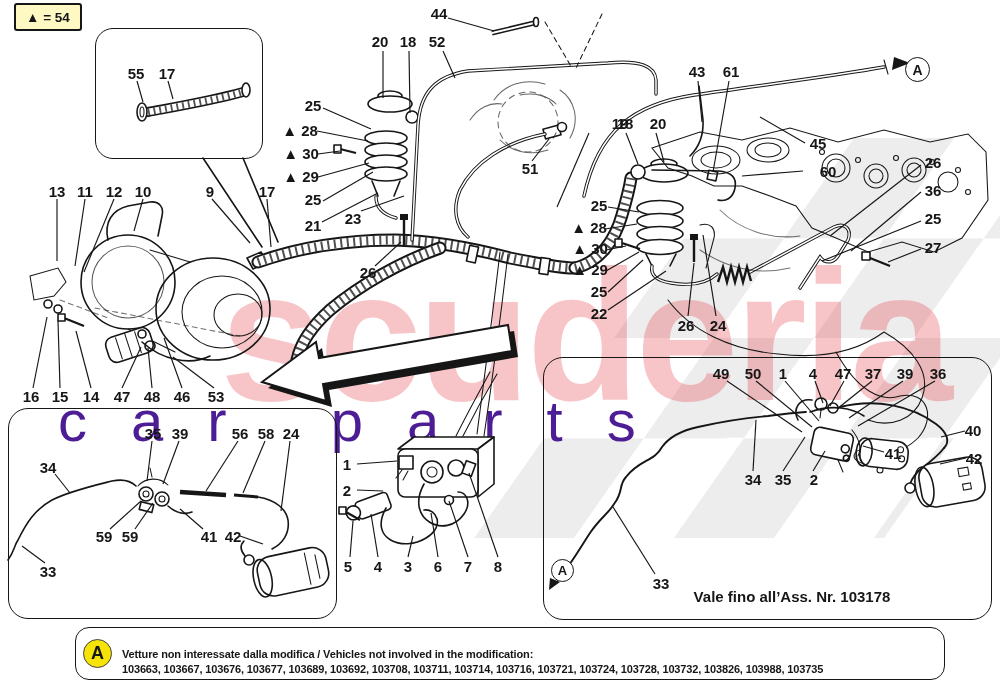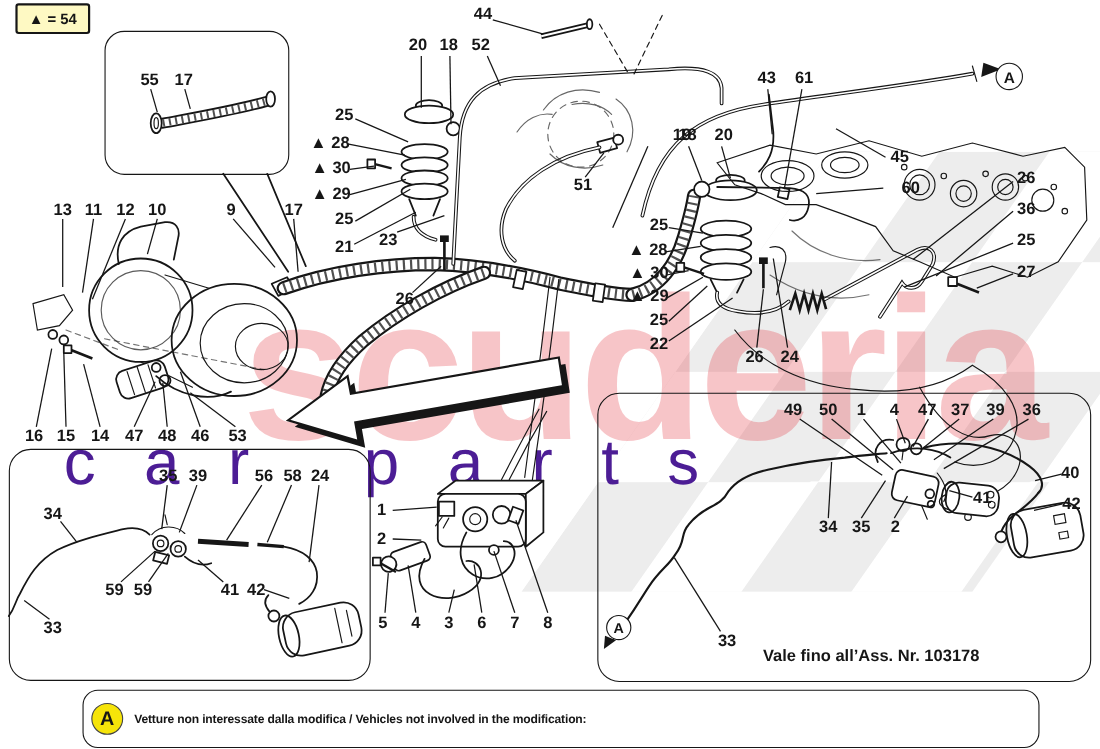--- a/index.html
+++ b/index.html
@@ -392,20 +392,21 @@
   <div class="boxtitle" id="right-caption">
     <div>Vale fino all’Ass. Nr. 103178</div>
   </div>
 
   <div class="amark" id="a-top">A</div>
   <div class="amark" id="a-rbox">A</div>
   <div class="amark" id="a-note">A</div>
 
   <div id="note-text">
     <div>Vetture non interessate dalla modifica / Vehicles not involved in the modification:</div>
+    <div>103663, 103667, 103676, 103677, 103689, 103692, 103708, 103711, 103714, 103716, 103721, 103724, 103728, 103732, 103826, 103988, 103735</div>
   </div>
 
   <span class="co" style="left:439px;top:13px">44</span>
   <span class="co" style="left:380px;top:41px">20</span>
   <span class="co" style="left:408px;top:41px">18</span>
   <span class="co" style="left:437px;top:41px">52</span>
   <span class="co" style="left:697px;top:71px">43</span>
   <span class="co" style="left:731px;top:71px">61</span>
   <span class="co" style="left:818px;top:143px">45</span>
   <span class="co" style="left:828px;top:171px">60</span>

